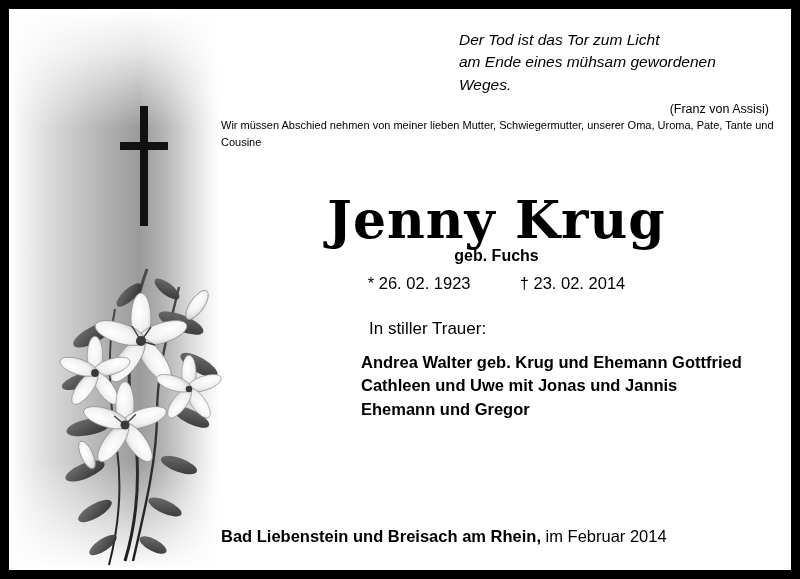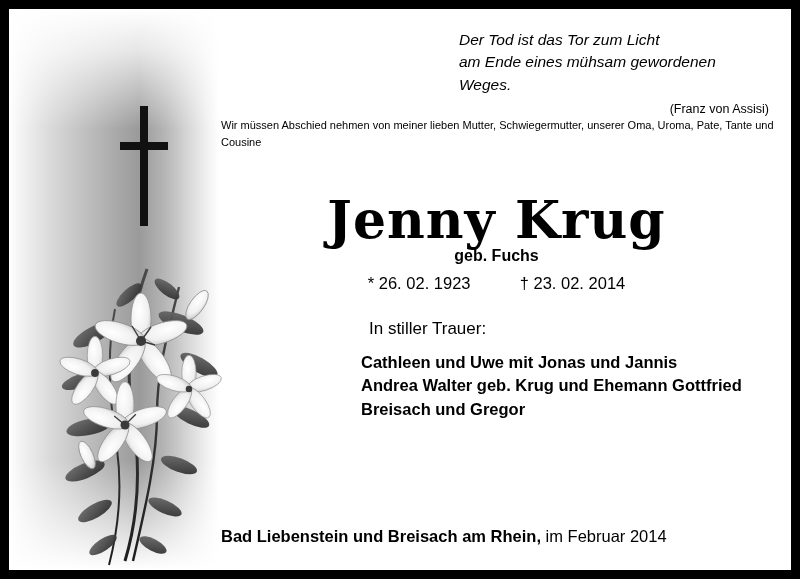--- a/index.html
+++ b/index.html
@@ -326,23 +326,23 @@
 
       <div class="dates">
         <span>*  26. 02. 1923</span>
         <span class="sep"></span>
         <span>†  23. 02. 2014</span>
       </div>
 
       <div class="mourning-label">In stiller Trauer:</div>
 
       <div class="mourners">
+        <div>Andrea Walter geb. Krug und Ehemann Gottfried</div>
         <div>Cathleen und Uwe mit Jonas und Jannis</div>
-        <div>Andrea Walter geb. Krug und Ehemann Gottfried</div>
-        <div>Breisach und Gregor</div>
+        <div>Ehemann und Gregor</div>
       </div>
 
 
       <div class="place">
         <b>Bad Liebenstein und Breisach am Rhein,</b><span> im Februar 2014</span>
       </div>
 
     </div>
   </div>
 </div>

